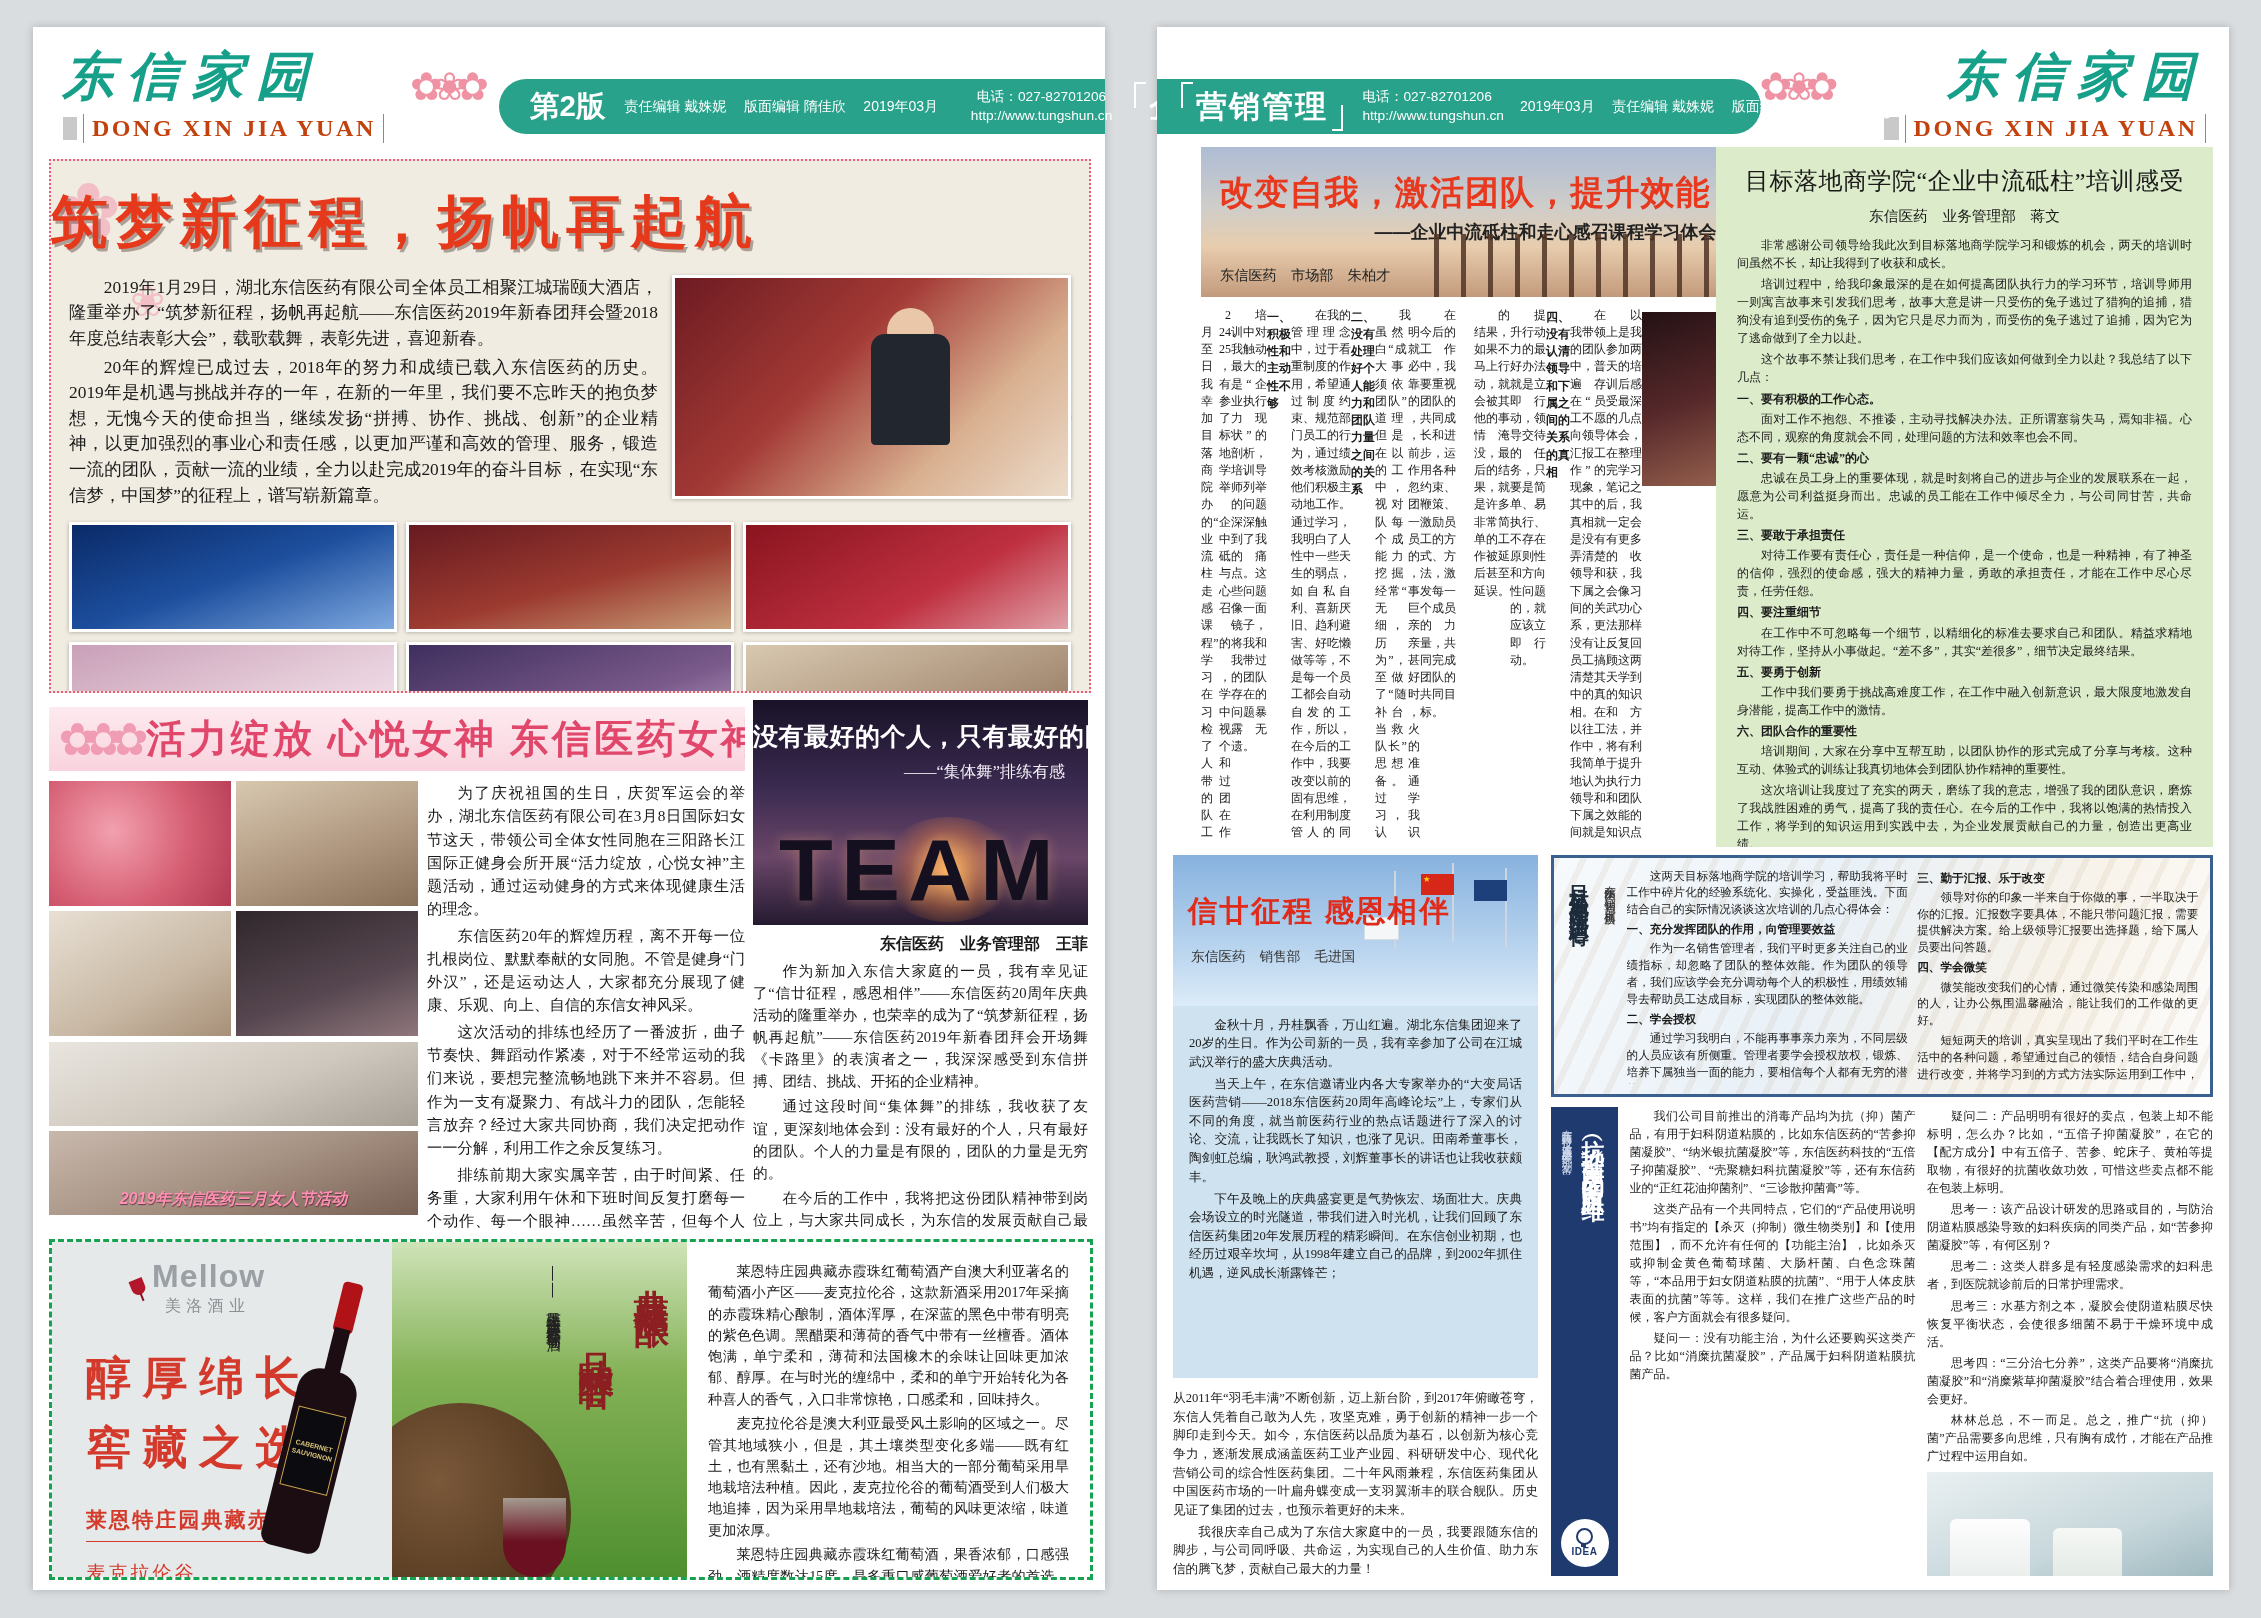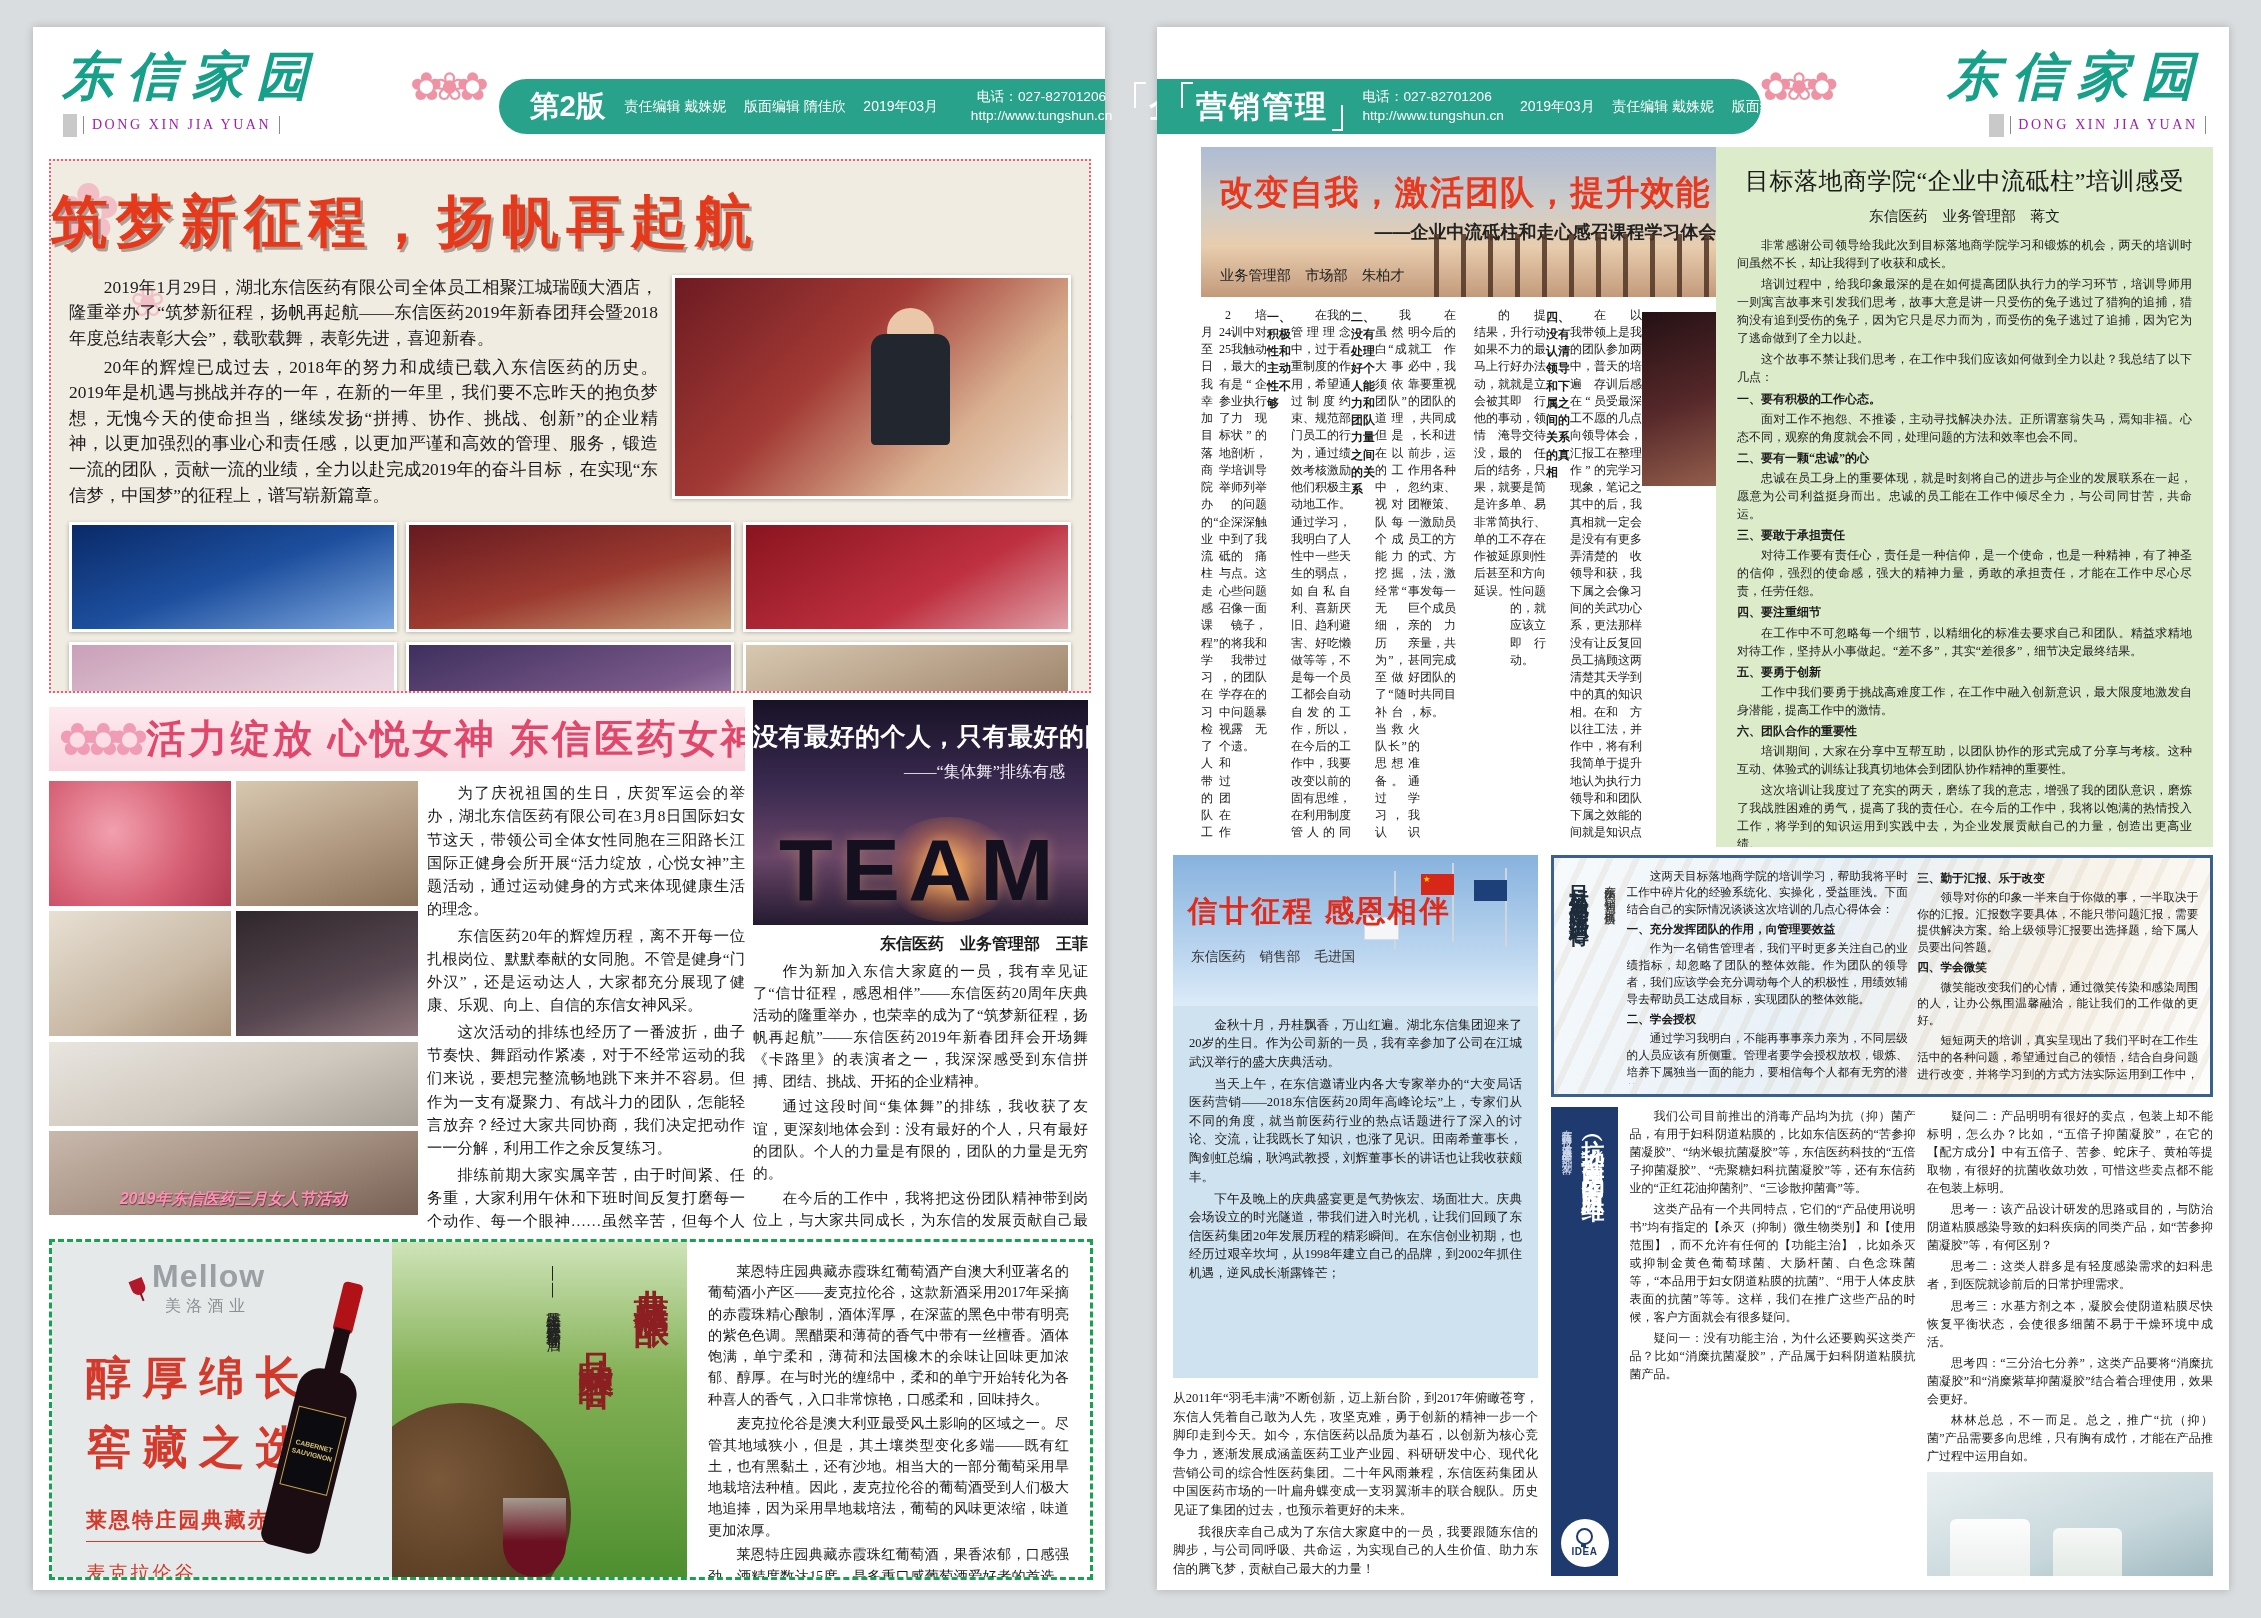--- a/index.html
+++ b/index.html
@@ -8,21 +8,21 @@
   .page{position:absolute;top:27px;width:1072px;height:1563px;background:#ffffff;box-shadow:0 0 8.4px rgba(0,0,0,.20);}
   #pg2{left:33px;} #pg3{left:1157px;}
 
   
   .masthead{position:absolute;top:14.7px;}
   #pg2 .masthead{left:29.5px;} #pg3 .masthead{right:23px;text-align:right;}
   .mh-title{font-family:"DejaVu Serif",serif;font-style:italic;font-weight:bold;font-size:52px;color:#17a089;letter-spacing:12.6px;white-space:nowrap;}
   .mh-sub{display:flex;align-items:center;gap:6.3px;margin-top:2.1px;}
   #pg3 .mh-sub{justify-content:flex-end;}
   .mh-sq{width:14.7px;height:23px;background:#c9c9c9;}
-  .mh-sub-text{font-family:"Liberation Serif",serif;font-weight:normal;font-size:14px;color:#a21caf;letter-spacing:2.6px;border-left:1.6px solid #8a8a8a;border-right:1.6px solid #8a8a8a;padding:1.1px 7.4px;}
+  .mh-sub-text{font-family:"Liberation Serif",serif;font-weight:bold;font-size:24px;color:#c2410c;letter-spacing:2.6px;border-left:1.6px solid #8a8a8a;border-right:1.6px solid #8a8a8a;padding:1.1px 7.4px;}
   .flowers{position:absolute;top:37px;font-size:39px;color:#ef93a4;letter-spacing:-9.5px;z-index:3;}
   #pg2 .flowers{left:377px;} #pg3 .flowers{right:400px;}
 
   
   .tealbar{position:absolute;top:52px;height:55px;background:#28a28b;color:#fff;display:flex;align-items:center;z-index:2;}
   #pg2 .tealbar{left:466px;right:0;border-radius:29.5px 0 0 29.5px;gap:19px;padding-left:31px;}
   #pg3 .tealbar{left:0;width:583px;border-radius:0 29.5px 29.5px 0;gap:16px;padding-left:21px;}
   .pageno{font-size:29.5px;font-weight:bold;white-space:nowrap;}
   .ed{font-size:14px;line-height:1.45;white-space:nowrap;}
   .ed span{display:inline-block;margin-right:13.7px;}
@@ -309,21 +309,21 @@
       <div class="mh-sub">
         <span class="mh-sq"></span>
         <span class="mh-sub-text">DONG XIN JIA YUAN</span>
       </div>
     </div>
 
     <div class="reform">
       <div class="ph-sky-pier">
         <div class="rf-title">改变自我，激活团队，提升效能</div>
         <div class="rf-sub">——企业中流砥柱和走心感召课程学习体会</div>
-        <div class="rf-byline">业务管理部　市场部　朱柏才</div>
+        <div class="rf-byline">东信医药　市场部　朱柏才</div>
       </div>
       <div class="rf-cols">
         <div class="rf-col">
           <p class="p">2月24至25日，我有幸参加了目标落地商学院举办的“企业中流砥柱与走心感召课程”的学习，在学习中检视了个人和带过的团队在工作中的点点滴滴，触动很大，收获很大，现将学习心得总结如下：</p>
           <p class="p">培训中对我触动最大的是“企业执行力现状”的剖析，培训导师列举的问题深深触到了我的痛点。这些问题像一面镜子，将我和我带过的团队存在的问题暴露无遗。</p>
           <div class="hh">一、积极性和主动性不够</div>
           <p class="p">在我的管理理念中，过于看重制度的作用，希望通过制度约束、规范部门员工的行为，通过绩效考核激励他们积极主动地工作。通过学习，我明白了人性中一些天生的弱点，如自私自利、喜新厌旧、趋利避害、好吃懒做等等，不是每一个员工都会自动自发的工作，所以，在今后的工作中，我要改变以前的固有思维，在利用制度管人的同时，还要学会运用心理学和这两天培训中学到的方法，多方面调动和激励团队成员的积极性。</p>
           <div class="hh">二、没有处理好个人能力和团队力量之间的关系</div>
           <p class="p">我虽然明白“成就大事必须依靠团队”的道理，但是，在以前的工作中，忽视对团队每一个成员能力的挖掘，经常“事无巨细，亲历亲为”，甚至做好了“随时补台，当救火队长”的思想准备。通过学习，我认识到，如果不能正确认识个人能力和团队力量的关系，不能激发每一个队员的潜力，我很难带领团队取得最好的成绩。</p>
           <p class="p">在今后的工作中，我要重视团队的共同成长和进步，运用各种约束、鞭策、激励员工的方式、方法，激发每一个成员的力量，共同完成团队的共同目标。</p>

